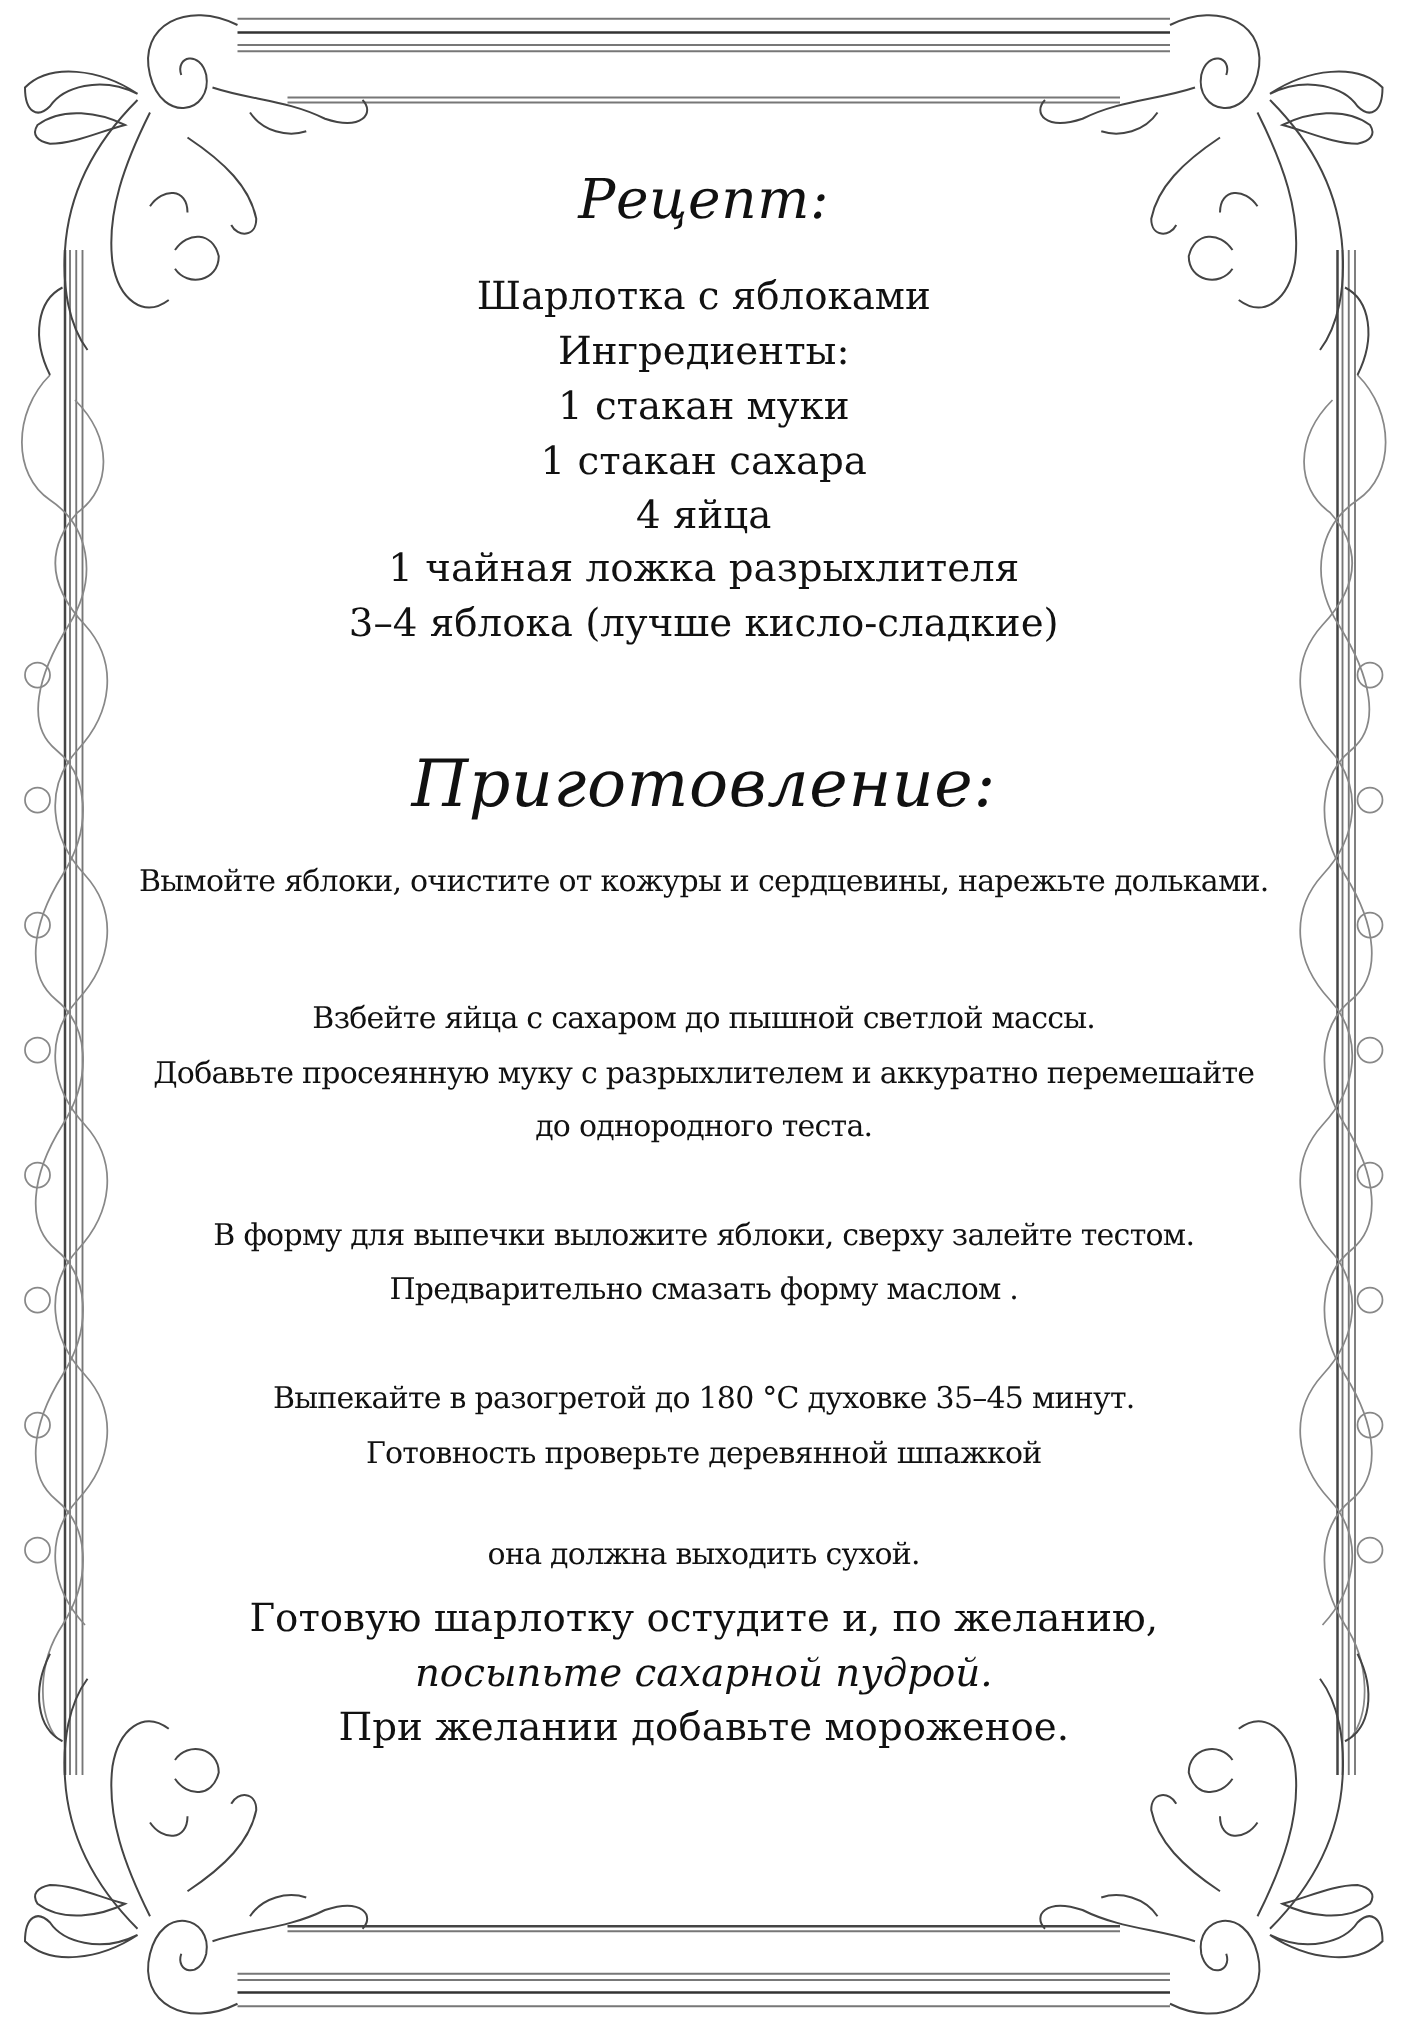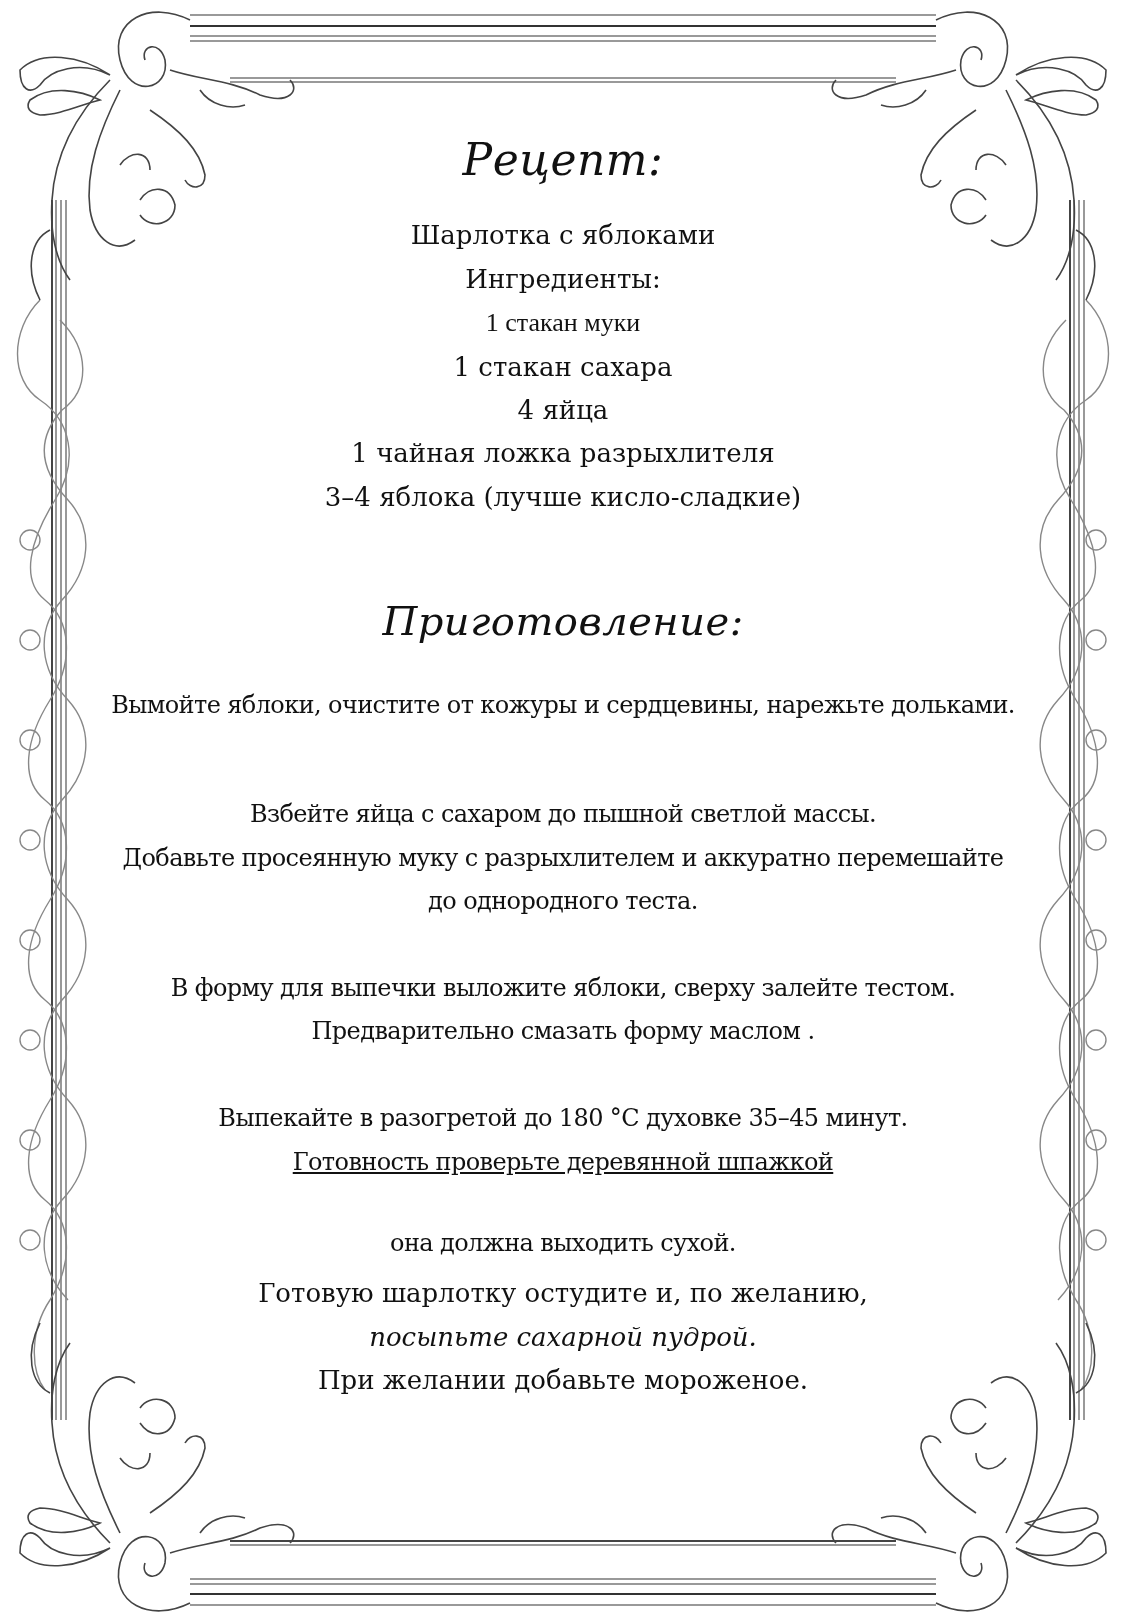--- a/index.html
+++ b/index.html
@@ -2,21 +2,21 @@
 <html><head>
   <meta charset="utf-8">
   <style>
     html, body { margin: 0; padding: 0; background: #ffffff; }
     body { width: 1126px; height: 1623px; position: relative; overflow: hidden;
            font-family: "DejaVu Serif", "Liberation Serif", serif; color: #111; }
     .frame { position: absolute; inset: 0; pointer-events: none; }
     .frame svg { position: absolute; left: 0; top: 0; }
     .content { position: absolute; left: 90px; right: 90px; top: 0; text-align: center; }
     .title { position: absolute; left: 0; right: 0; font-size: 44px; letter-spacing: 0.5px; font-style: italic; font-weight: normal; margin: 16px; }
-    .line { position: absolute; left: 0; right: 0; font-size: 26px; line-height: 1; white-space: nowrap; }
+    .line { position: absolute; left: 0; right: 0; font-size: 31px; line-height: 1; white-space: nowrap; }
     .line.narrow { font-size: 24px; letter-spacing: -0.6px; }
   </style>
 </head>
 <body>
 
 <div class="frame">
   <svg width="1126" height="1623" viewBox="0 0 1126 1623">
     <g fill="none" stroke="#777" stroke-width="1.5">
 
       <line x1="190" y1="15" x2="936" y2="15"></line>
@@ -94,40 +94,40 @@
   </svg>
 </div>
 
 <div class="content">
   <h1 class="title" style="top:118px;">Рецепт:</h1>
 
   <div class="line" style="top:222px;">Шарлотка с яблоками</div>
   <div class="line" style="top:266px;">Ингредиенты:</div>
 
   <div>
-    <div class="line" style="top:310px;font-family:Liberation Serif, serif;">1 стакан муки</div>
+    <div class="line" style="top:310px;">1 стакан муки</div>
     <div class="line" style="top:354px;">1 стакан сахара</div>
     <div class="line" style="top:397px;">4 яйца</div>
     <div class="line" style="top:440px;">1 чайная ложка разрыхлителя</div>
     <div class="line" style="top:484px;">3–4 яблока (лучше кисло-сладкие)</div>
   </div>
 
-  <h2 class="title" style="top:582px; font-size:40px;">Приготовление:</h2>
+  <h2 class="title" style="top:582px; font-size:52px;">Приготовление:</h2>
 
   <div>
     <div class="line narrow" style="top:693px;">Вымойте яблоки, очистите от кожуры и сердцевины, нарежьте дольками.</div>
 
     <div class="line narrow" style="top:802px;">Взбейте яйца с сахаром до пышной светлой массы.</div>
     <div class="line narrow" style="top:846px;">Добавьте просеянную муку с разрыхлителем и аккуратно перемешайте</div>
     <div class="line narrow" style="top:889px;">до однородного теста.</div>
 
     <div class="line narrow" style="top:976px;">В форму для выпечки выложите яблоки, сверху залейте тестом.</div>
     <div class="line narrow" style="top:1019px;">Предварительно смазать форму маслом .</div>
 
     <div class="line narrow" style="top:1106px;">Выпекайте в разогретой до 180 °C духовке 35–45 минут.</div>
-    <div class="line narrow" style="top:1150px;text-decoration:underline;">Готовность проверьте деревянной шпажкой</div>
+    <div class="line narrow" style="top:1150px;">Готовность проверьте деревянной шпажкой</div>
     <div class="line narrow" style="top:1231px;">она должна выходить сухой.</div>
 
     <div class="line" style="top:1280px;">Готовую шарлотку остудите и, по желанию,</div>
     <div class="line" style="top:1324px;font-style:italic;">посыпьте сахарной пудрой.</div>
     <div class="line" style="top:1367px;">При желании добавьте мороженое.</div>
   </div>
 </div>
 
 </body></html>

